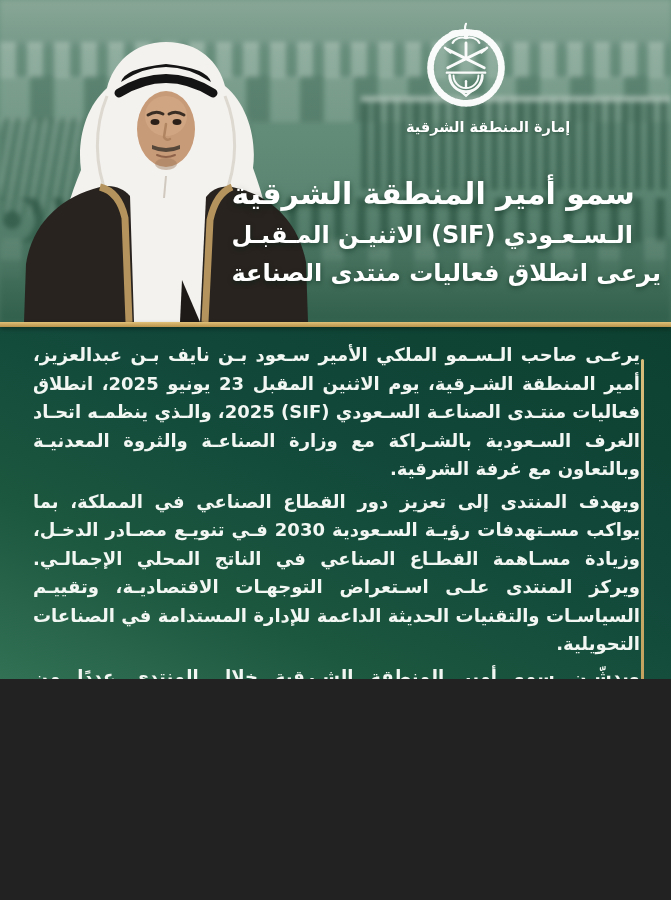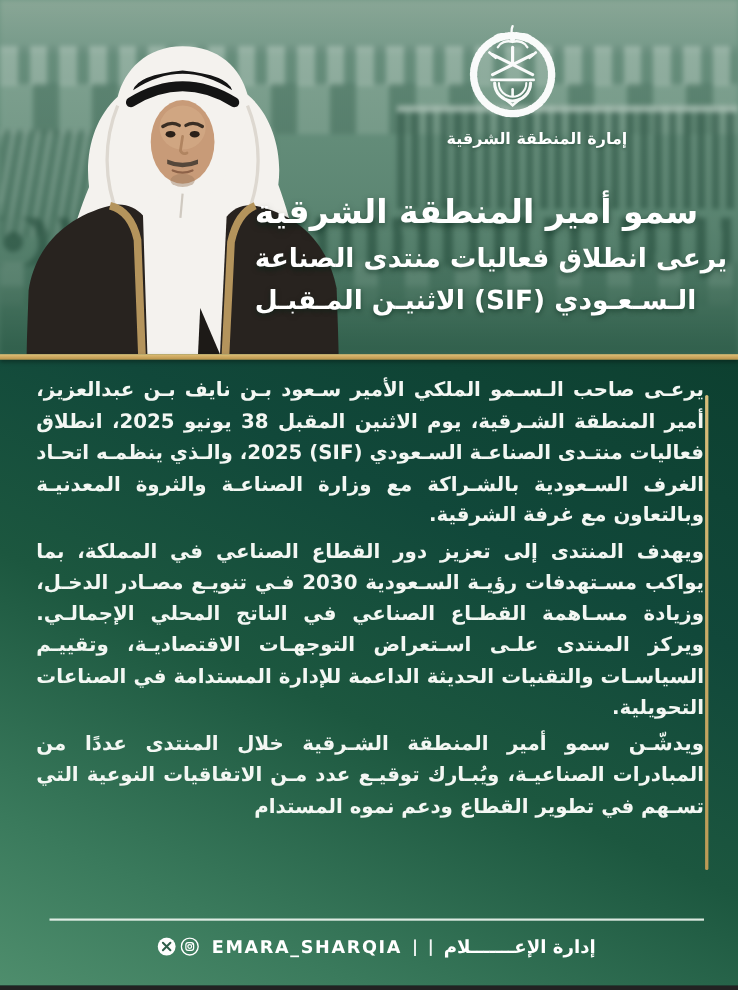--- a/index.html
+++ b/index.html
@@ -1,17 +1,17 @@
 <!DOCTYPE html>
 <html lang="ar"><head>
 <meta charset="utf-8">
 <style>
   html,body{margin:0;padding:0;background:#222;}
   .poster{
-    position:relative;width:671px;height:896px;overflow:hidden;
+    position:relative;width:671px;height:679px;overflow:hidden;
     font-family:"DejaVu Sans",sans-serif;
     background:#1a5440;
   }
   
   .hero{position:absolute;top:0;left:0;width:671px;height:322px;overflow:hidden;background:#6f9784;}
   .hero-art{position:absolute;inset:0;filter:blur(2.5px);}
   .hero-art>div{position:absolute;}
   .sky{top:0;left:0;right:0;height:48px;background:linear-gradient(180deg,#95ae9e,#7fa192);}
   .roofs{top:42px;left:0;right:0;height:36px;background:repeating-linear-gradient(90deg,rgba(240,245,240,.55) 0 16px,rgba(90,125,110,.45) 16px 27px);opacity:.85;}
   .midrow{top:76px;left:0;right:0;height:46px;background:repeating-linear-gradient(90deg,rgba(212,226,216,.4) 0 30px,rgba(58,94,78,.5) 30px 54px);opacity:.8;}
@@ -110,32 +110,32 @@
 
       <path d="M76 151 C88 154 97 164 101 182 L105 286" stroke="#b4945c" stroke-width="7" fill="none"></path>
       <path d="M208 151 C198 155 190 166 186 184 L181 286" stroke="#b4945c" stroke-width="7" fill="none"></path>
 
       <path d="M142 140 L140 162" stroke="#cfc9c0" stroke-width="2"></path>
       <path d="M158 244 L176 286 L156 286 Z" fill="#1d1a17"></path>
     </svg>
 
     <div class="headline">
       <div class="h1">سمو أمير المنطقة الشرقية</div>
+      <div class="h2">الـسـعـودي (SIF) الاثنيـن المـقبـل</div>
       <div class="h2">يرعى انطلاق فعاليات منتدى الصناعة</div>
-      <div class="h2">الـسـعـودي (SIF) الاثنيـن المـقبـل</div>
     </div>
   </div>
 
   <div class="gold-divider"></div>
 
   <div class="article">
     <div class="gold-vline"></div>
 
     <div class="paragraphs">
-      <p>يرعـى صاحب الـسـمو الملكي الأمير سـعود بـن نايف بـن عبدالعزيز، أمير المنطقة الشـرقية، يوم الاثنين المقبل 38 يونيو 2025، انطلاق فعاليات منتـدى الصناعـة السـعودي (SIF) 2025، والـذي ينظمـه اتحـاد الغرف السـعودية بالشـراكة مع وزارة الصناعـة والثروة المعدنيـة وبالتعاون مع غرفة الشرقية.</p>
+      <p>يرعـى صاحب الـسـمو الملكي الأمير سـعود بـن نايف بـن عبدالعزيز، أمير المنطقة الشـرقية، يوم الاثنين المقبل 23 يونيو 2025، انطلاق فعاليات منتـدى الصناعـة السـعودي (SIF) 2025، والـذي ينظمـه اتحـاد الغرف السـعودية بالشـراكة مع وزارة الصناعـة والثروة المعدنيـة وبالتعاون مع غرفة الشرقية.</p>
       <p>ويهدف المنتدى إلى تعزيز دور القطاع الصناعي في المملكة، بما يواكب مسـتهدفات رؤيـة السـعودية 2030 فـي تنويـع مصـادر الدخـل، وزيادة مسـاهمة القطـاع الصناعي في الناتج المحلي الإجمالـي. ويركز المنتدى علـى اسـتعراض التوجهـات الاقتصاديـة، وتقييـم السياسـات والتقنيات الحديثة الداعمة للإدارة المستدامة في الصناعات التحويلية.</p>
       <p>ويدشّـن سمو أمير المنطقة الشـرقية خلال المنتدى عددًا من المبادرات الصناعيـة، ويُبـارك توقيـع عدد مـن الاتفاقيات النوعية التي تسـهم في تطوير القطاع ودعم نموه المستدام</p>
     </div>
 
     <div class="footer-divider"></div>
 
     <div class="footer">
       <span class="icon-pair">
         <span class="sicon">
           <svg viewBox="0 0 24 24">

